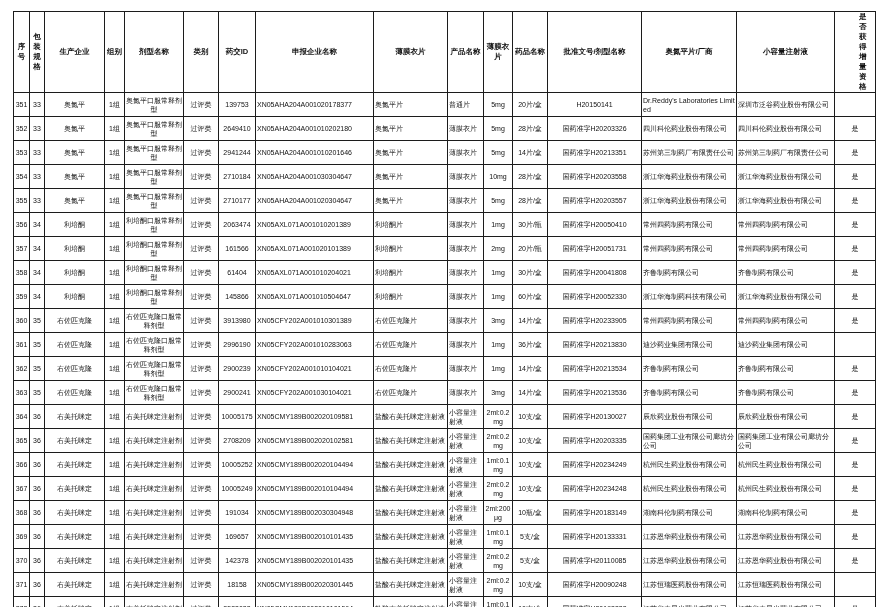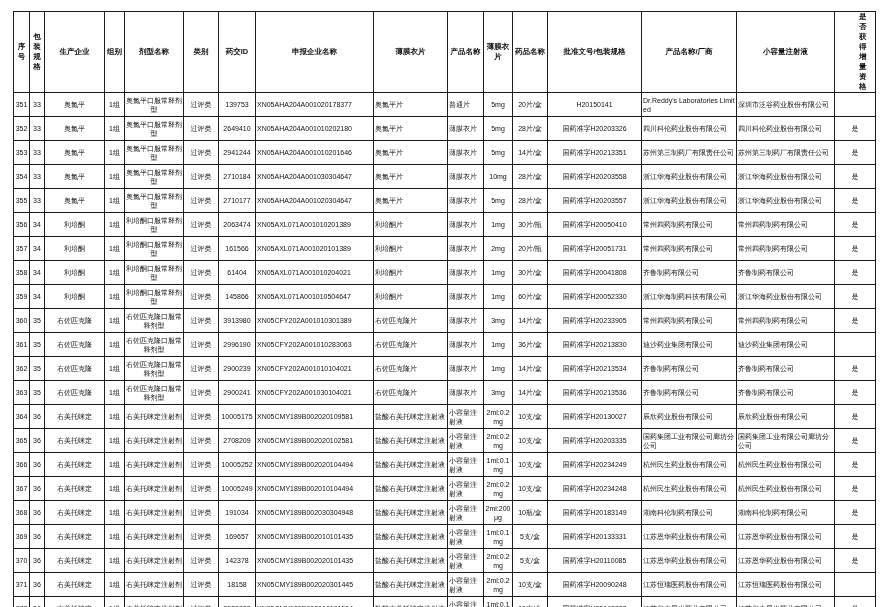--- a/index.html
+++ b/index.html
@@ -83,22 +83,22 @@
           <th>生产企业</th>
           <th>组别</th>
           <th>剂型名称</th>
           <th>类别</th>
           <th>药交ID</th>
           <th>申报企业名称</th>
           <th>薄膜衣片</th>
           <th>产品名称</th>
           <th>薄膜衣片</th>
           <th>药品名称</th>
-          <th>批准文号/包装规格</th>
-          <th>产品名称/厂商</th>
+          <th>批准文号/剂型名称</th>
+          <th>奥氮平片/厂商</th>
           <th>小容量注射液</th>
           <th>是否获得增量资格</th>
         </tr>
     </thead>
     <tbody>
         <tr>
           <td class="c-center">351</td>
           <td class="c-center">33</td>
           <td class="c-center">奥氮平</td>
           <td class="c-center nowrap">1组</td>

